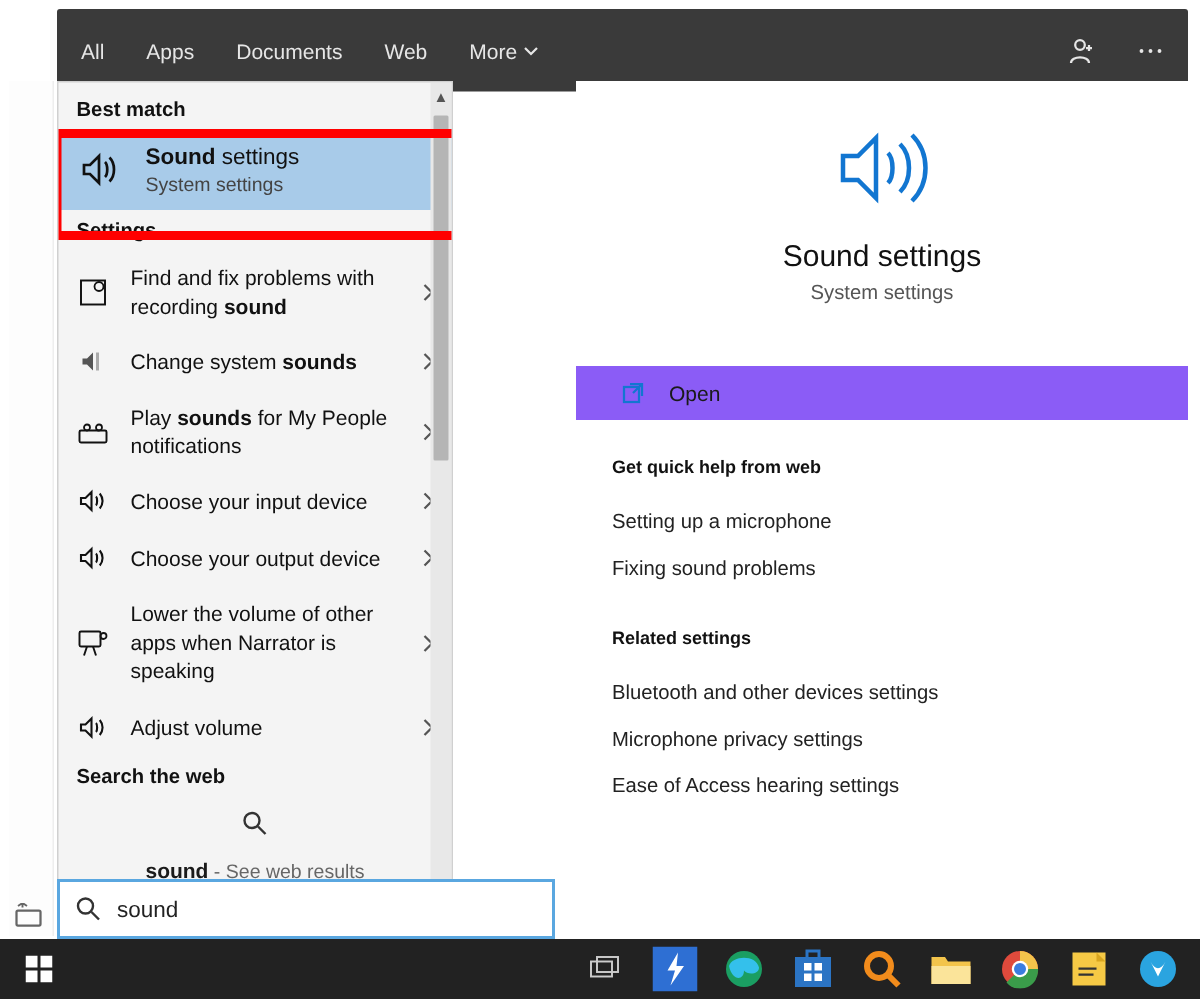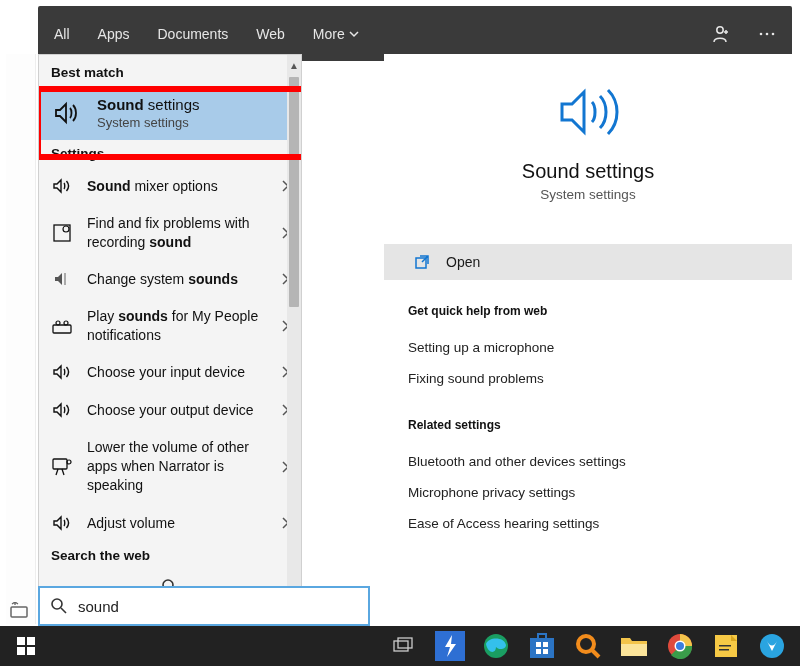--- a/index.html
+++ b/index.html
@@ -40,21 +40,21 @@
   .scrollbar .thumb { position: absolute; top: 22px; left: 2px; right: 2px; height: 230px; background: #b5b5b5; border-radius: 1px; }
   .scrollbar .arrow { position: absolute; left: 0; right: 0; height: 16px; display:flex; align-items:center; justify-content:center; color:#555; font-size:10px; }
   .scrollbar .arrow.up { top: 2px; }
   .scrollbar .arrow.down { bottom: 2px; }
 
   
   .preview { position: absolute; top: 54px; left: 384px; right: 8px; bottom: 42px; background: #fff; padding: 0; }
   .hero { text-align: center; padding: 28px 0 18px; }
   .hero-title { font-size: 20px; font-weight: 400; margin-top: 18px; color:#111; }
   .hero-sub { font-size: 13.5px; color: #555; margin-top: 4px; }
-  .open-row { background: #e5e5e5; display: flex; align-items: center; gap: 16px; padding: 10px 30px; margin-top: 24px; cursor: pointer; }
+  .open-row { background: #8b5cf6; display: flex; align-items: center; gap: 16px; padding: 10px 30px; margin-top: 24px; cursor: pointer; }
   .open-row .icon-wrap { width: 16px; display:flex; }
   .open-row .lbl { font-size: 14px; }
   .pv-group { padding: 24px 24px 0; }
   .pv-heading { font-size: 12px; font-weight: 700; margin-bottom: 14px; color:#111; }
   .pv-link { font-size: 13.5px; color: #222; padding: 8px 0; cursor: pointer; }
   .search-box { position: absolute; left: 0px; bottom: -38px; width: 332px; height: 38px; background: #fff; border: 2px solid #5aa7e0; display:flex; align-items:center; padding: 0 10px; gap: 10px; }
   .search-box input { border: none; outline: none; font-size: 15px; flex: 1; font-family: inherit; color:#222; }
 
   
   .taskbar { position: absolute; left: 0; right: 0; bottom: 0; height: 40px; background: #222; display: flex; align-items: center; padding: 0 4px; gap: 2px; }
@@ -116,33 +116,20 @@
         </svg>
     </div>
     <div>
       <div class="title"><b>Sound</b><span> settings</span></div>
       <div class="sub">System settings</div>
     </div>
   </div>
 
   <div class="section-label tight">Settings</div>
 
-  <div class="item">
-    <div class="icon-wrap">
-        <svg width="20" height="20" viewBox="0 0 20 20">
-          <path d="M2 8 L5 8 L9 4 L9 16 L5 12 L2 12 Z M12 7 C13 8 13 12 12 13 M14.5 5 C17 8 17 12 14.5 15" fill="none" stroke="#111" stroke-width="1.4"></path>
-        </svg>
-      </div>
-    <div class="lbl"><b>Sound</b><span> mixer options</span></div>
-    <div class="chev">
-        <svg width="8" height="12" viewBox="0 0 8 12">
-          <path d="M2 1 L7 6 L2 11" stroke="#555" stroke-width="1.5" fill="none"></path>
-        </svg>
-      </div>
-  </div>
 
   <div class="item">
     <div class="icon-wrap">
         <svg width="18" height="18" viewBox="0 0 18 18">
           <rect x="1" y="1" width="16" height="16" fill="none" stroke="#111" stroke-width="1.3"></rect>
           <circle cx="13" cy="5" r="3" fill="none" stroke="#111" stroke-width="1.2"></circle>
         </svg>
       </div>
     <div class="lbl"><span>Find and fix problems with recording </span><b>sound</b></div>
     <div class="chev">

